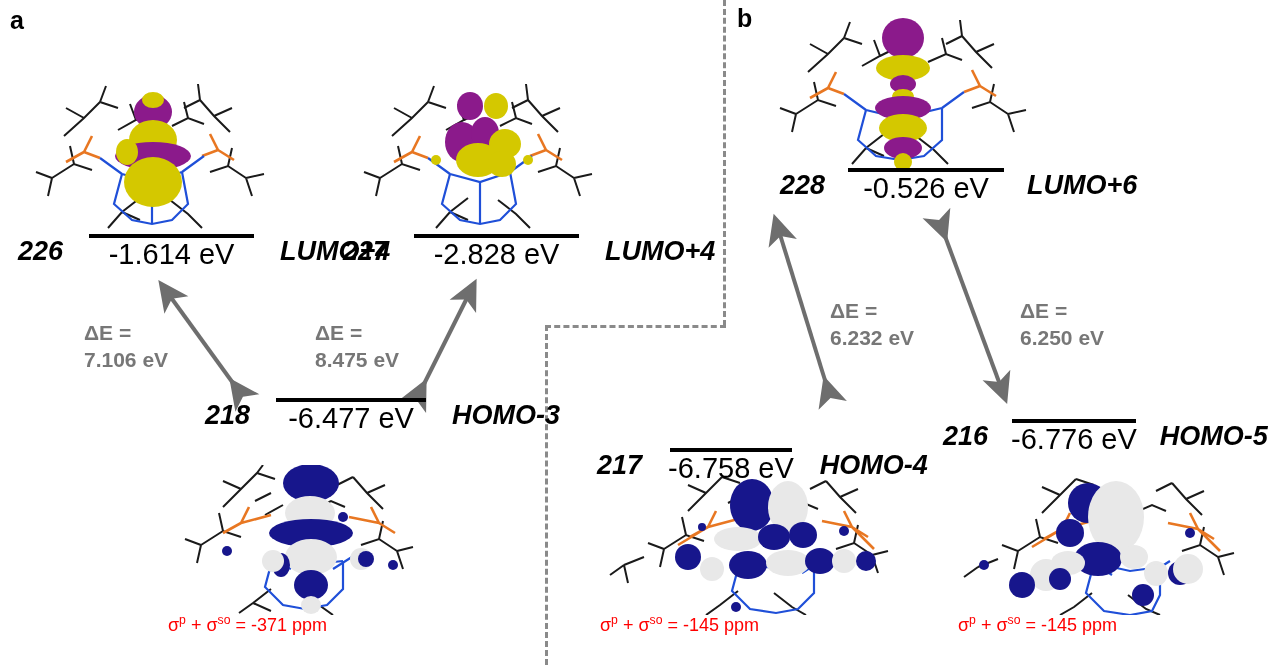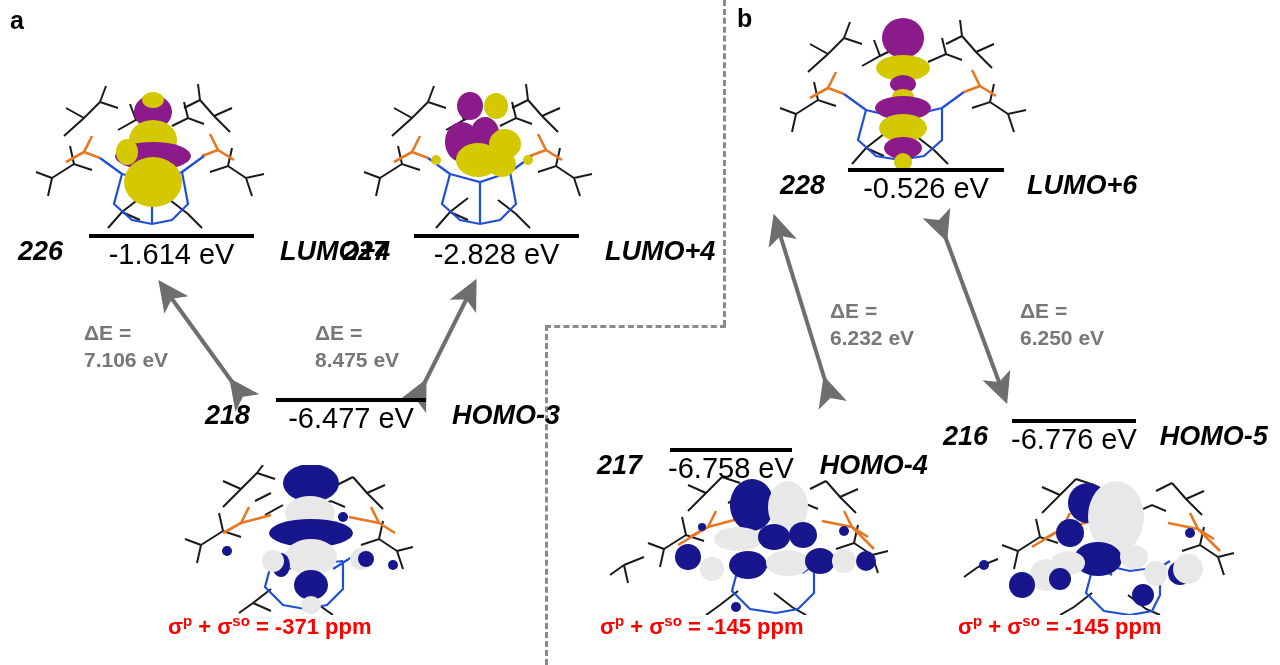--- a/index.html
+++ b/index.html
@@ -82,22 +82,22 @@
     position: absolute;
     font-weight: bold;
     font-size: 21px;
     color: #777777;
     line-height: 1.28;
     white-space: nowrap;
   }
   
   .ppm-label {
     position: absolute;
-    font-weight: bold;
-    font-size: 22px;
+    font-weight: normal;
+    font-size: 18px;
     color: #ff0000;
     line-height: 1;
     white-space: nowrap;
   }
   .ppm-label sup {
     font-size: 0.68em;
     vertical-align: super;
     line-height: 0;
   }
   

